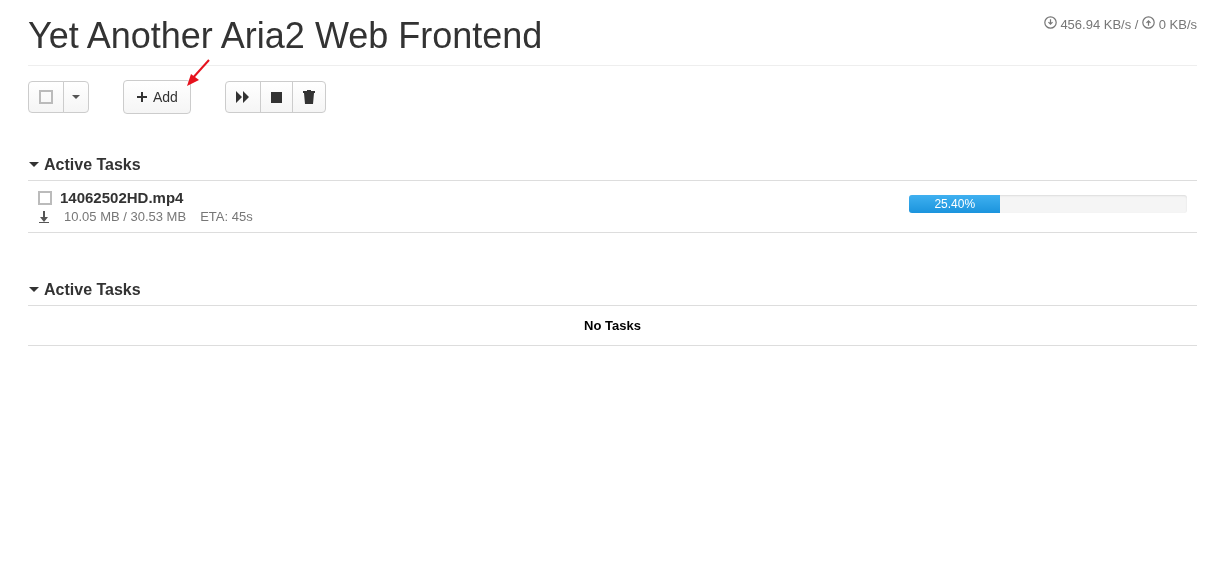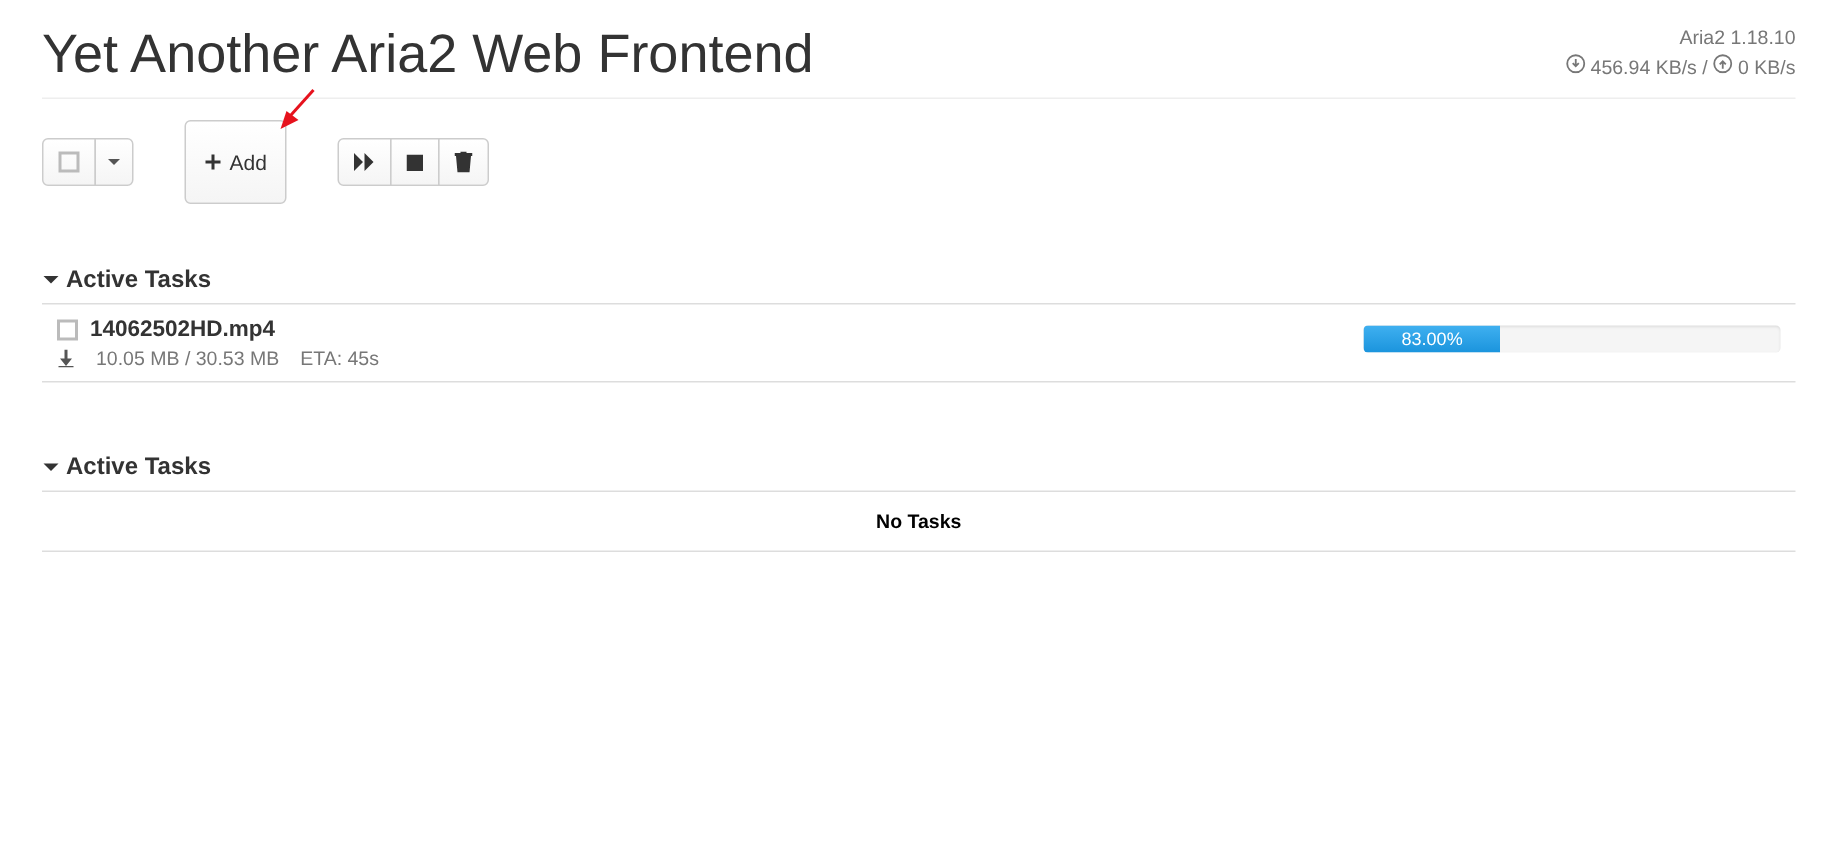--- a/index.html
+++ b/index.html
@@ -42,21 +42,21 @@
       gap: 34px;
       align-items: center;
     }
     .btn-group {
       display: inline-flex;
     }
     .btn {
       display: inline-flex;
       align-items: center;
       justify-content: center;
-      padding: 17px 12px;
+      padding: 6px 12px;
       font-size: 14px;
       line-height: 1.42857143;
       background: linear-gradient(to bottom, #fff, #f5f5f5);
       border: 1px solid #ccc;
       border-radius: 4px;
       color: #333;
       cursor: pointer;
       gap: 5px;
       min-height: 32px;
     }
@@ -169,21 +169,20 @@
       top: -22px;
       pointer-events: none;
     }
   </style>
 </head>
 <body>
 
 <div class="header">
   <h1 class="page-title">Yet Another Aria2 Web Frontend</h1>
   <div class="header-right">
-    <div>Aria2 1.18.10</div>
     <div>
       <span class="icon">
           <svg width="13" height="13" viewBox="0 0 16 16" fill="#777">
             <circle cx="8" cy="8" r="7" fill="none" stroke="#777" stroke-width="1.5"></circle>
             <path d="M8 4v5M5.5 7.5L8 10l2.5-2.5" fill="none" stroke="#777" stroke-width="1.5"></path>
           </svg>
         </span>
       <span>456.94 KB/s</span>
       <span> / </span>
       <span class="icon">
@@ -269,21 +268,21 @@
               <svg width="12" height="12" viewBox="0 0 12 12">
                 <path d="M5 0h2v6h3L6 11 2 6h3zM1 11h10v1H1z" fill="#555"></path>
               </svg>
             </span>
           <span>10.05 MB / 30.53 MB</span>
           <span>ETA: 45s</span>
         </div>
       </div>
       <div class="task-right">
         <div class="progress">
-          <div class="progress-bar">83.00%</div>
+          <div class="progress-bar">25.40%</div>
         </div>
       </div>
     </div>
   </div>
 
   <div class="spacer-between"></div>
 
   <div class="panel-heading">
     <span class="icon">
         <svg width="12" height="12" viewBox="0 0 12 12">

